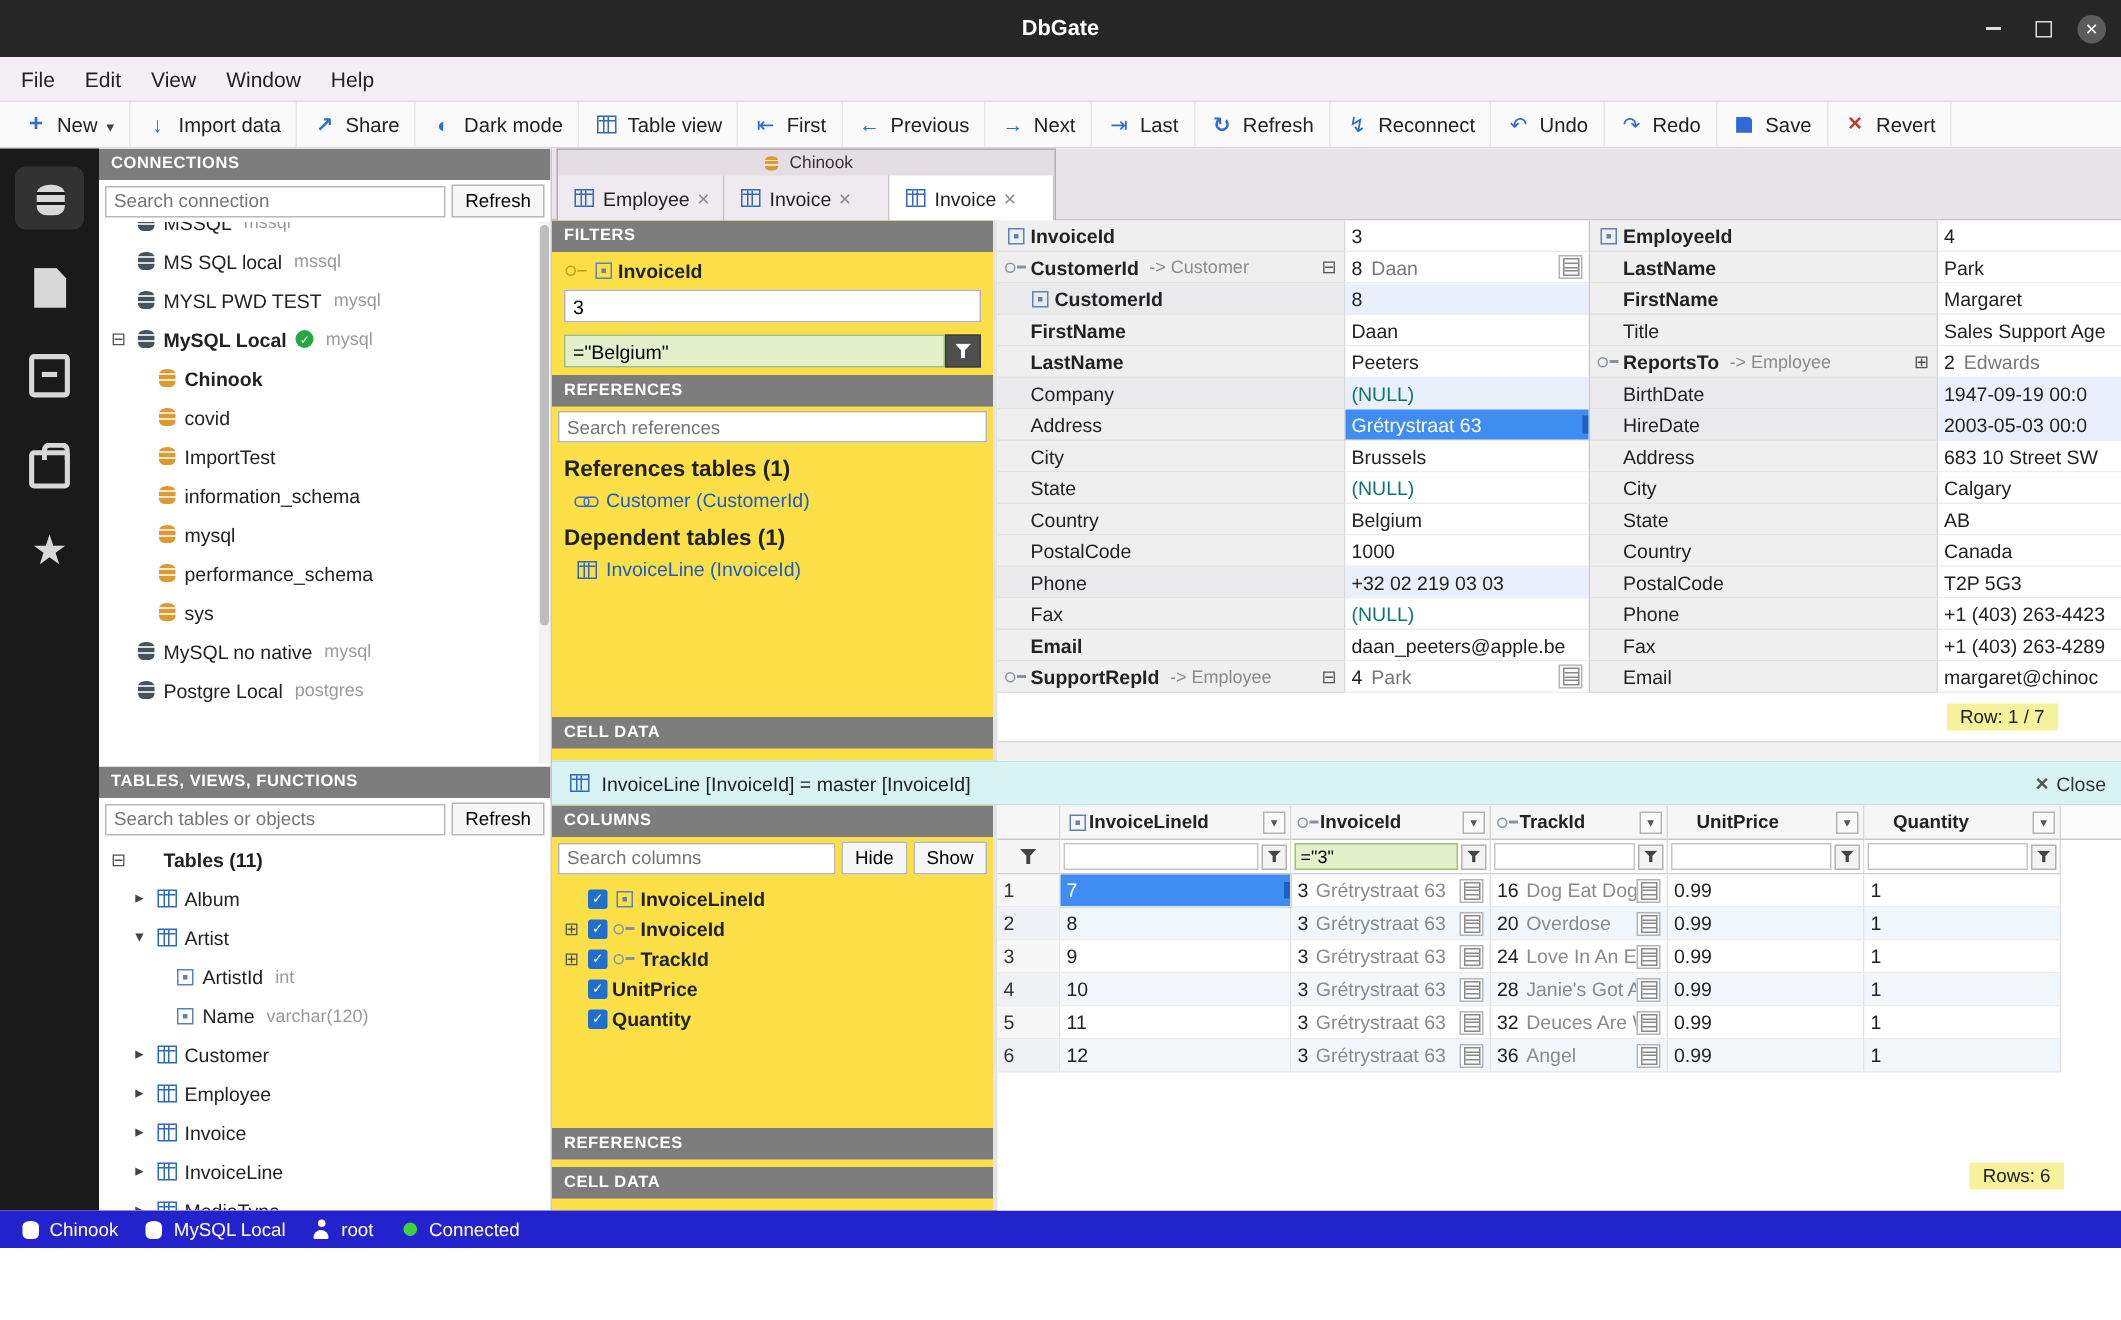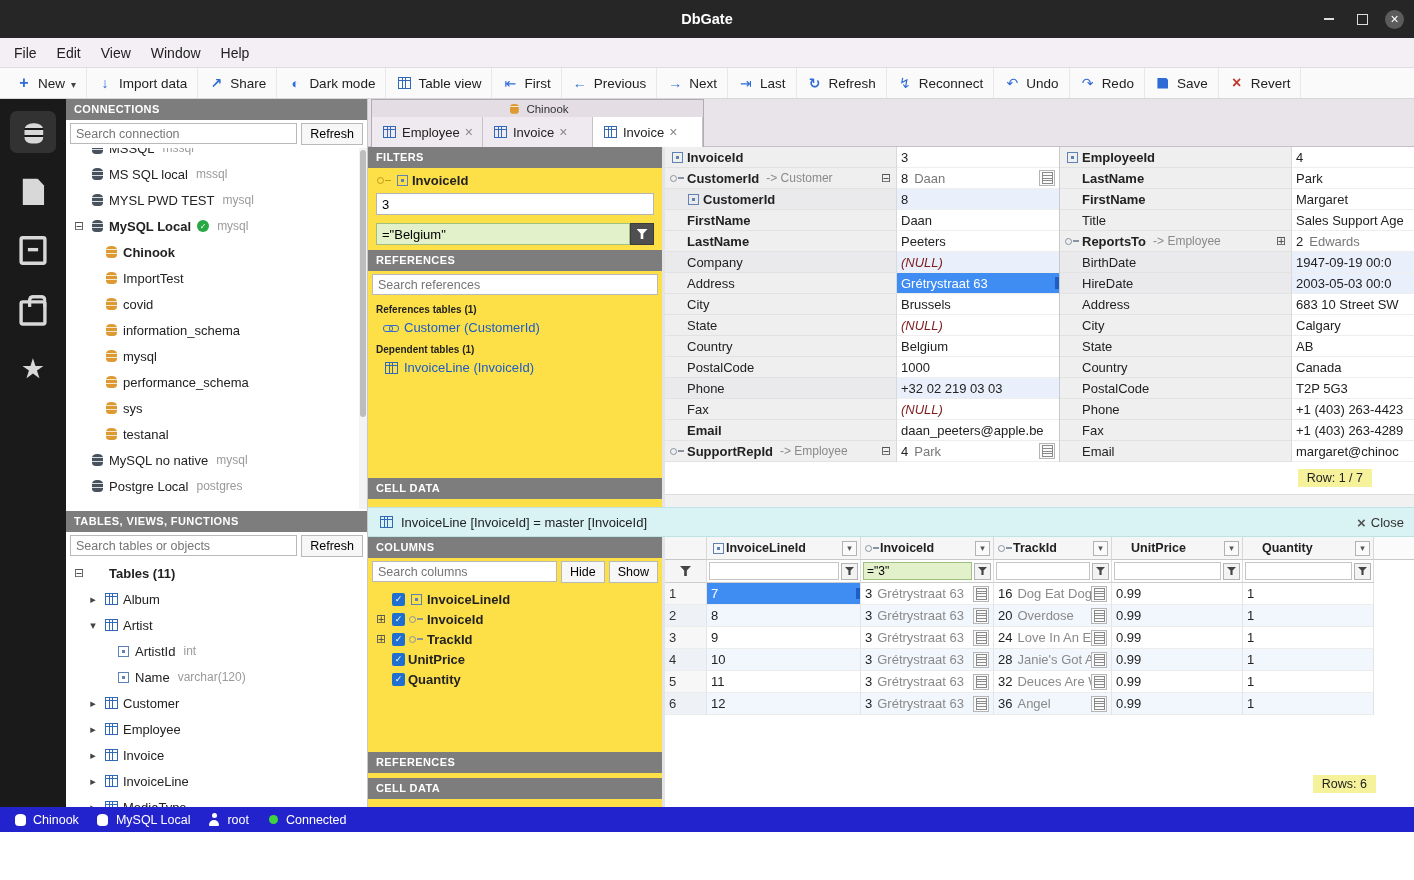--- a/index.html
+++ b/index.html
@@ -30,21 +30,21 @@
   .main{flex:1;display:flex;min-height:0}
   .iconstrip{width:66px;flex:none;background:#1a1a1a;display:flex;flex-direction:column;align-items:center;padding-top:12px;gap:17px}
   .strip-btn{width:46px;height:42px;border:none;background:transparent;display:flex;align-items:center;justify-content:center;border-radius:7px;flex:none}
   .strip-btn.active{background:#323232}
   .strip-btn .gicon{transform:scale(1.7)}
 
   .leftpanel{width:302px;flex:none;background:#fff;border-right:1px solid #c9c9c9;display:flex;flex-direction:column;overflow:hidden}
   .connections{height:412px;flex:none;display:flex;flex-direction:column;position:relative;overflow:hidden}
   .tablespanel{flex:1;display:flex;flex-direction:column;overflow:hidden}
   .panel-hdr{flex:none;background:#7d7d7d;color:#fff;font-size:11px;font-weight:700;letter-spacing:.4px;padding:4px 8px;line-height:13px}
-  .search-row{display:flex;gap:4px;padding:3px 4px;align-items:flex-start;flex:none}
+  .search-row{display:flex;gap:4px;padding:3px 4px;align-items:center;flex:none}
   .search-input{flex:1;min-width:0;height:21px;border:1px solid #b9b9b9;font-size:12.5px;padding:0 5px;font-family:inherit;background:#fff}
   .small-btn{height:22px;border:1px solid #b9b9b9;background:#f7f7f7;font-size:12.5px;padding:0 8px;font-family:inherit;flex:none}
   .tree{flex:1;overflow:hidden}
   .titem{height:26px;display:flex;align-items:center;padding-left:5px;font-size:13px;gap:2px;white-space:nowrap;overflow:hidden;flex:none}
   .titem.clip{margin-top:-13px}
   .titem.ind1{padding-left:19px}
   .titem.ind2{padding-left:31px}
   .titem.b .ti-label{font-weight:700}
   .ti-label{margin-left:2px}
   .ti-suffix{color:#9a9a9a;margin-left:6px;font-size:12px}
@@ -67,40 +67,40 @@
   .upper{height:360px;flex:none;display:flex;min-width:0}
   .sidepane{width:297px;flex:none;border-right:3px solid #e4e4e4;background:#fde047;display:flex;flex-direction:column;overflow:hidden}
   .filter-label-row{display:flex;align-items:center;padding:5px 8px 2px;gap:2px;flex:none}
   .fil-name{font-size:13px}
   .fil-name.b{font-weight:700}
   .filter-input-row{display:flex;padding:3px 8px 5px;flex:none}
   .filter-input{flex:1;min-width:0;height:22px;border:1px solid #b5b5b5;font-size:13px;padding:0 5px;font-family:inherit;background:#fff}
   .filter-input.green{background:#e3f1cb;border-color:#9fc07e}
   .btn-dark{width:24px;height:22px;background:#4f4f4f;border:1px solid #3c3c3c;display:flex;align-items:center;justify-content:center;flex:none;padding:0;margin-left:auto}
   .filter-input-row .btn-dark{margin-left:0}
-  .ref-title{font-weight:700;font-size:10px;padding:6px 8px 2px;flex:none}
+  .ref-title{font-weight:700;font-size:15px;padding:6px 8px 2px;flex:none}
   .ref-link{display:flex;align-items:center;gap:5px;padding:3px 8px 3px 15px;font-size:13px;color:#1b5cc8;flex:none}
   .link-text{white-space:nowrap;overflow:hidden}
   .flex-fill{flex:1}
   .pane-gap{height:8px;flex:none}
   .pane-gap.small{height:5px}
 
   
   .formpane{flex:1;display:flex;position:relative;background:#fff;min-width:0;align-items:flex-start;overflow:hidden}
   .fcol{display:flex;flex-direction:column}
   .fcol.left{width:395px;flex:none;border-right:1px solid #c9c9c9}
   .fcol.right{flex:1;min-width:0}
   .frow{display:flex;height:21px;flex:none}
   .flabel{width:232px;flex:none;display:flex;align-items:center;background:#efefef;border-right:1px solid #d9d9d9;border-bottom:1px solid #e2e2e2;padding:0 2px 0 4px;font-size:13px;overflow:hidden;white-space:nowrap;gap:2px}
   .fvalue{flex:1;min-width:0;display:flex;align-items:center;background:#fff;border-bottom:1px solid #eee;padding:0 4px;font-size:13px;overflow:hidden;white-space:nowrap}
   .frow.b .fl-text{font-weight:700}
   .frow.ind .flabel{padding-left:20px}
   .frow.tint .fvalue{background:#e9effb}
   .frow.tint .flabel{background:#eaeaec}
-  .frow.nul .fv-main{color:#7f1d1d;font-style:italic}
+  .frow.nul .fv-main{color:#0f766e;}
   .frow.sel .fvalue{background:#3f8cf3;position:relative}
   .frow.sel .fv-main{color:#fff}
   .frow.sel .fvalue::after{content:"";position:absolute;right:0;top:4px;bottom:4px;width:4px;background:#1d5dc4}
   .fl-link{color:#8a8a8a;font-size:12px;margin-left:5px}
   .fl-exp{margin-left:auto}
   .fv-ref{color:#787878;margin-left:6px;overflow:hidden}
   .fv-btn{flex:none;width:16px;height:16px;border:1px solid #b5b5b5;background:#fafafa;display:flex;align-items:center;justify-content:center;margin-left:auto}
   .row-badge{position:absolute;right:42px;top:322px;background:#f6f19b;font-size:12.5px;padding:2px 9px;color:#222}
   .form-bottom{position:absolute;left:0;right:0;bottom:0;height:13px;background:#f1f1f1;border-top:1px solid #ddd}
 
@@ -404,28 +404,28 @@
             <div class="titem b ind1">
               <span class="gicon exp gi-none"></span>
               <span class="gicon islot gi-database"></span>
               <span class="ti-label">Chinook</span>
 
             </div>
 
             <div class="titem ind1">
               <span class="gicon exp gi-none"></span>
               <span class="gicon islot gi-database"></span>
-              <span class="ti-label">ImportTest</span>
+              <span class="ti-label">covid</span>
 
             </div>
 
             <div class="titem ind1">
               <span class="gicon exp gi-none"></span>
               <span class="gicon islot gi-database"></span>
-              <span class="ti-label">covid</span>
+              <span class="ti-label">ImportTest</span>
 
             </div>
 
             <div class="titem ind1">
               <span class="gicon exp gi-none"></span>
               <span class="gicon islot gi-database"></span>
               <span class="ti-label">information_schema</span>
 
             </div>
 
@@ -443,26 +443,20 @@
 
             </div>
 
             <div class="titem ind1">
               <span class="gicon exp gi-none"></span>
               <span class="gicon islot gi-database"></span>
               <span class="ti-label">sys</span>
 
             </div>
 
-            <div class="titem ind1">
-              <span class="gicon exp gi-none"></span>
-              <span class="gicon islot gi-database"></span>
-              <span class="ti-label">testanal</span>
-
-            </div>
 
             <div class="titem">
               <span class="gicon exp gi-none"></span>
               <span class="gicon islot gi-server"></span>
               <span class="ti-label">MySQL no native</span>
 
               <span class="ti-suffix">mysql</span>
             </div>
 
             <div class="titem">

